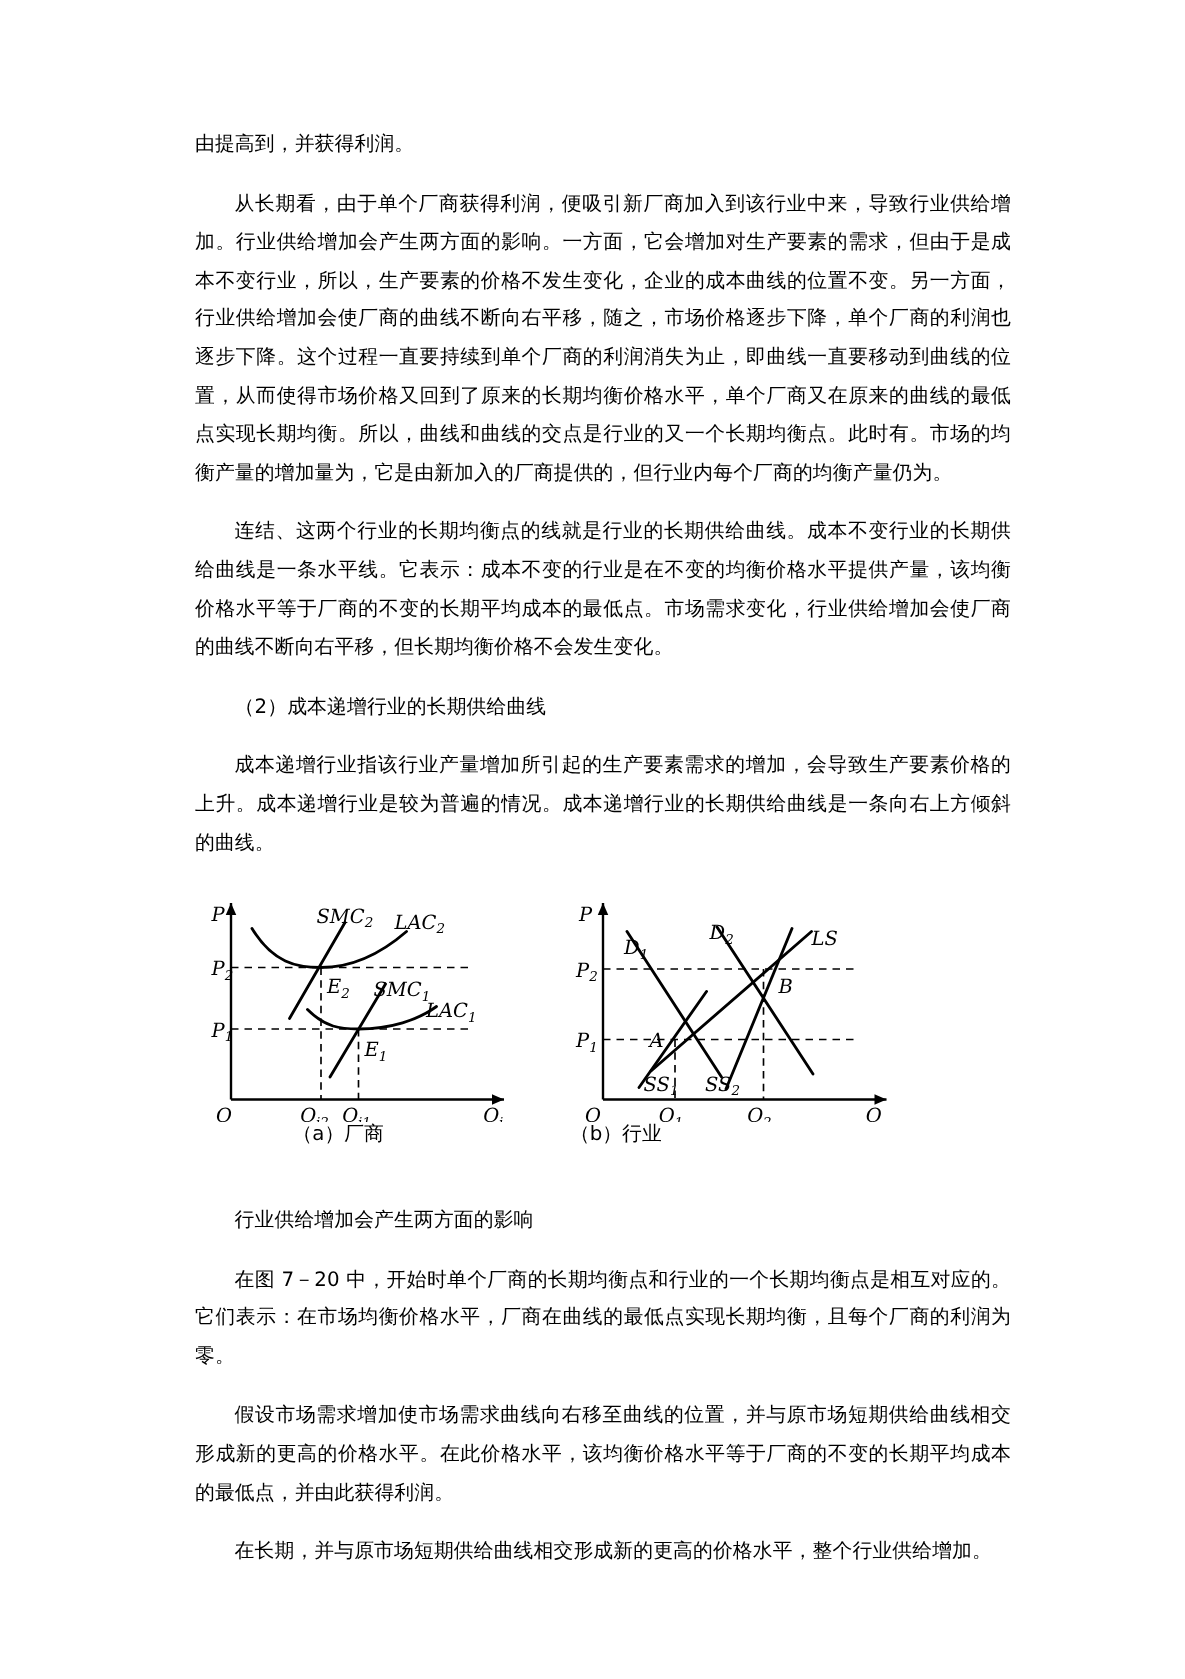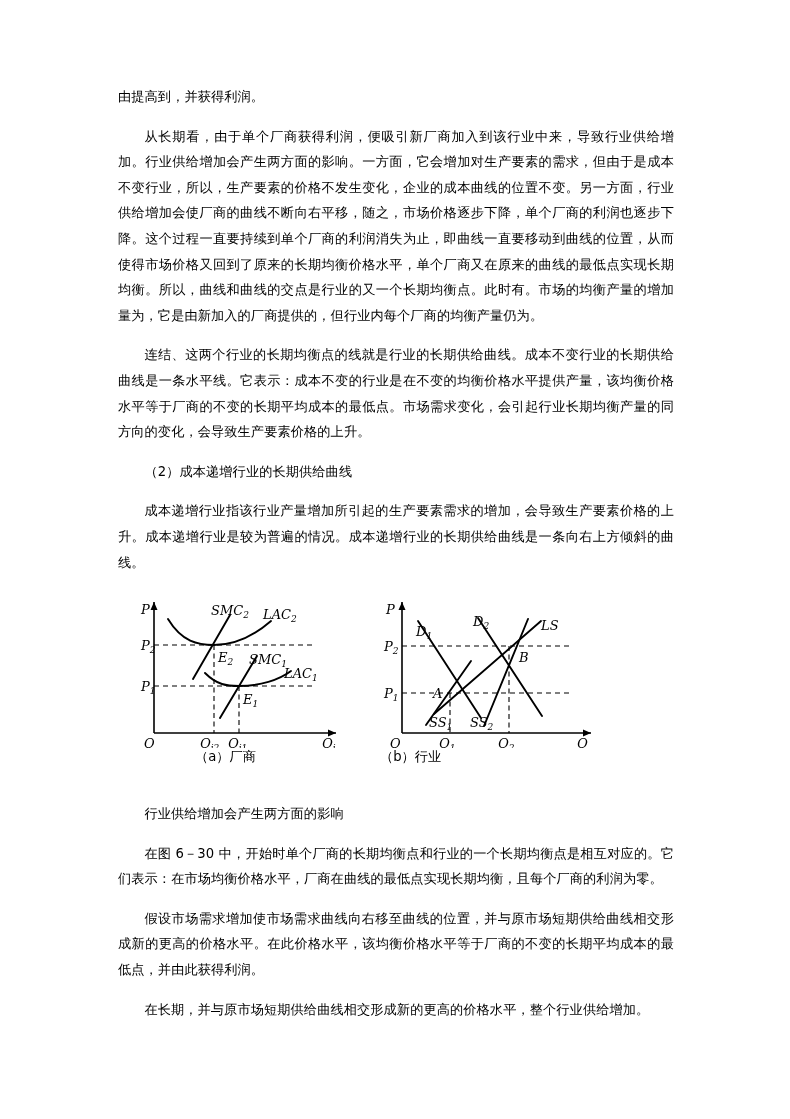--- a/index.html
+++ b/index.html
@@ -18,21 +18,21 @@
     background: #ffffff;
     overflow: hidden;
   }
   .content {
     position: absolute;
     left: 118px;
     top: 84px;
     width: 556px;
   }
   p.para {
-    margin: 0 0 0 0;
+    margin: 0 0 0 12px;
     font-size: 13.2px;
     line-height: 25.6px;
     text-align: justify;
     text-justify: inter-ideograph;
     letter-spacing: 0.1px;
   }
   p.indent {
     text-indent: 2em;
   }
   .gap-sm { height: 14px; }
@@ -97,21 +97,21 @@
   <div class="content">
 
     <p class="para">由提高到，并获得利润。</p>
 
     <div class="gap-sm"></div>
 
     <p class="para indent">从长期看，由于单个厂商获得利润，便吸引新厂商加入到该行业中来，导致行业供给增加。行业供给增加会产生两方面的影响。一方面，它会增加对生产要素的需求，但由于是成本不变行业，所以，生产要素的价格不发生变化，企业的成本曲线的位置不变。另一方面，行业供给增加会使厂商的曲线不断向右平移，随之，市场价格逐步下降，单个厂商的利润也逐步下降。这个过程一直要持续到单个厂商的利润消失为止，即曲线一直要移动到曲线的位置，从而使得市场价格又回到了原来的长期均衡价格水平，单个厂商又在原来的曲线的最低点实现长期均衡。所以，曲线和曲线的交点是行业的又一个长期均衡点。此时有。市场的均衡产量的增加量为，它是由新加入的厂商提供的，但行业内每个厂商的均衡产量仍为。</p>
 
     <div class="gap-sm"></div>
 
-    <p class="para indent">连结、这两个行业的长期均衡点的线就是行业的长期供给曲线。成本不变行业的长期供给曲线是一条水平线。它表示：成本不变的行业是在不变的均衡价格水平提供产量，该均衡价格水平等于厂商的不变的长期平均成本的最低点。市场需求变化，会引起行业长期均衡产量的同方向的变化，会导致生产要素价格的上升。</p>
+    <p class="para indent">连结、这两个行业的长期均衡点的线就是行业的长期供给曲线。成本不变行业的长期供给曲线是一条水平线。它表示：成本不变的行业是在不变的均衡价格水平提供产量，该均衡价格水平等于厂商的不变的长期平均成本的最低点。市场需求变化，行业供给增加会使厂商的曲线不断向右平移，但长期均衡价格不会发生变化。</p>
 
     <div class="gap-sm"></div>
 
     <p class="para indent">（2）成本递增行业的长期供给曲线</p>
 
     <div class="gap-sm"></div>
 
     <p class="para indent">成本递增行业指该行业产量增加所引起的生产要素需求的增加，会导致生产要素价格的上升。成本递增行业是较为普遍的情况。成本递增行业的长期供给曲线是一条向右上方倾斜的曲线。</p>
 
     <div class="gap-md"></div>
@@ -214,21 +214,21 @@
         <span class="caption caption-b">（b）行业</span>
       </div>
     </div>
 
     <div class="gap-md"></div>
 
     <p class="para indent">行业供给增加会产生两方面的影响</p>
 
     <div class="gap-sm"></div>
 
-    <p class="para indent">在图 6－30 中，开始时单个厂商的长期均衡点和行业的一个长期均衡点是相互对应的。它们表示：在市场均衡价格水平，厂商在曲线的最低点实现长期均衡，且每个厂商的利润为零。</p>
+    <p class="para indent">在图 7－20 中，开始时单个厂商的长期均衡点和行业的一个长期均衡点是相互对应的。它们表示：在市场均衡价格水平，厂商在曲线的最低点实现长期均衡，且每个厂商的利润为零。</p>
 
     <div class="gap-sm"></div>
 
     <p class="para indent">假设市场需求增加使市场需求曲线向右移至曲线的位置，并与原市场短期供给曲线相交形成新的更高的价格水平。在此价格水平，该均衡价格水平等于厂商的不变的长期平均成本的最低点，并由此获得利润。</p>
 
     <div class="gap-sm"></div>
 
     <p class="para indent">在长期，并与原市场短期供给曲线相交形成新的更高的价格水平，整个行业供给增加。</p>
 
   </div>

